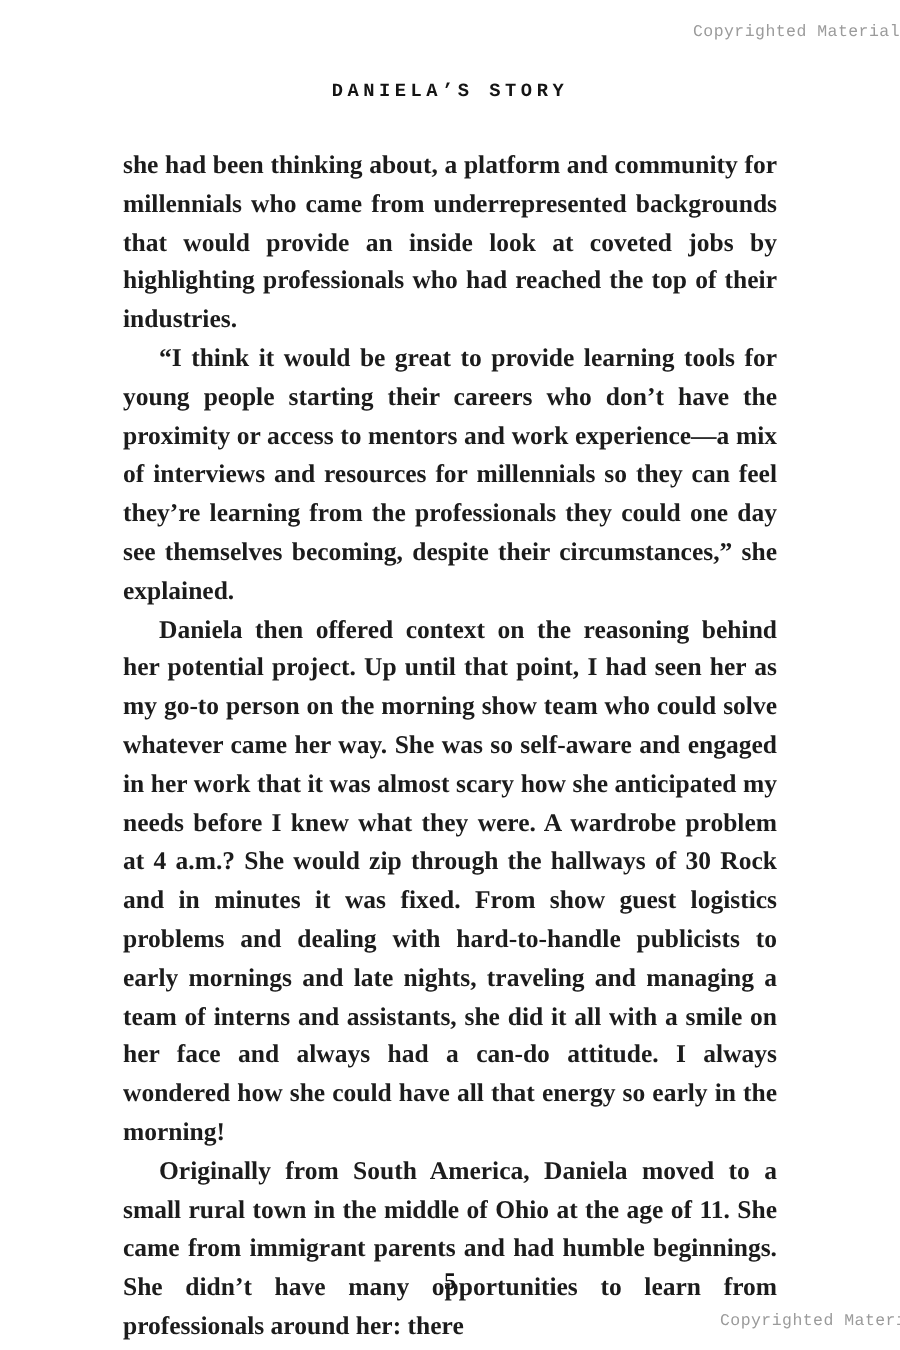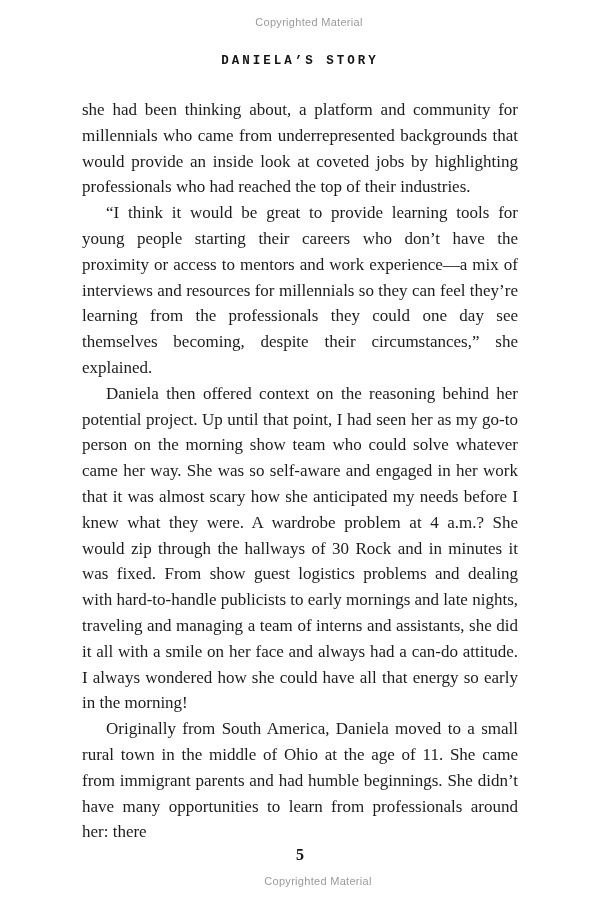--- a/index.html
+++ b/index.html
@@ -5,45 +5,45 @@
   html, body { margin: 0; padding: 0; }
   body {
     width: 600px;
     height: 900px;
     background: #ffffff;
     position: relative;
     overflow: hidden;
     font-family: "Liberation Serif", serif;
   }
   .top-notice, .bottom-notice {
-    font-family: Liberation Sans, sans-serif;
+    font-family: Liberation Mono, monospace;
     font-size: 11px;
     color: #9b9b9b;
-    text-align: center;
+    text-align: right;
     letter-spacing: 0.3px;
     padding-left: 18px;
   }
   .top-notice { padding-top: 16px; }
   .running-header {
     margin-top: 26px;
     text-align: center;
     font-family: Liberation Mono, monospace;
     font-weight: bold;
     font-size: 12.5px;
     letter-spacing: 3px;
     color: #141414;
   }
   .body-text {
     margin: 29px 82px 0 82px;
     font-size: 17px;
     line-height: 25.8px;
     color: #1c1c1c;
     text-align: justify;
   }
-  .para { margin: 0; }
+  .para { margin: 0; font-weight: bold; }
   .para.indent { text-indent: 24px; }
   .page-number {
     position: absolute;
     bottom: 36px;
     left: 0;
     width: 100%;
     text-align: center;
     font-size: 16px;
     font-weight: bold;
     color: #141414;

